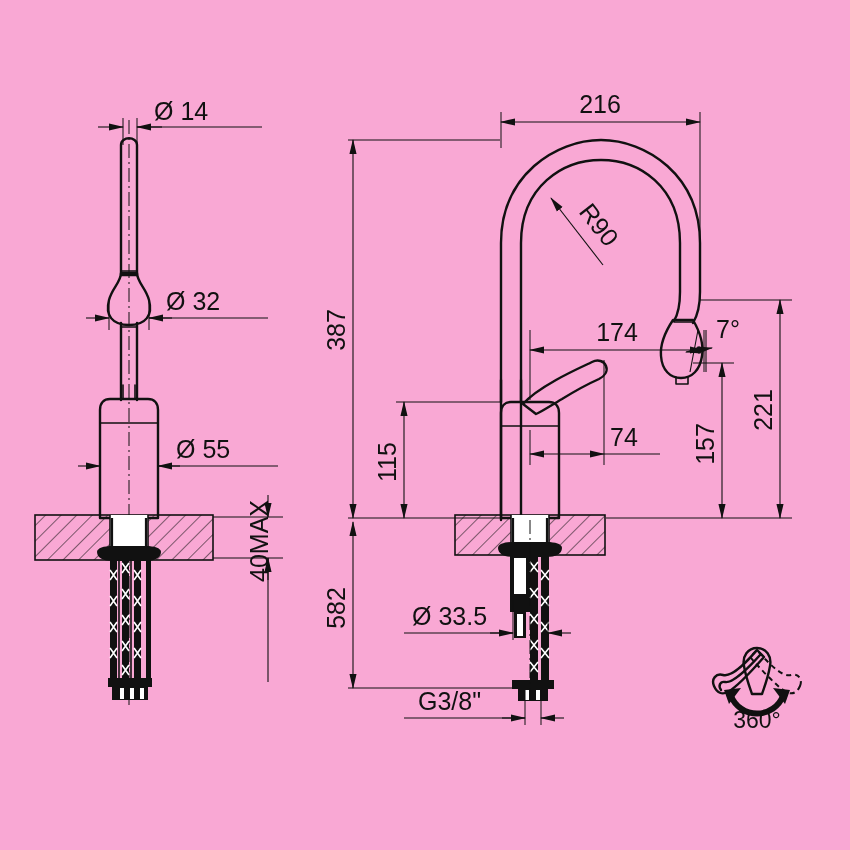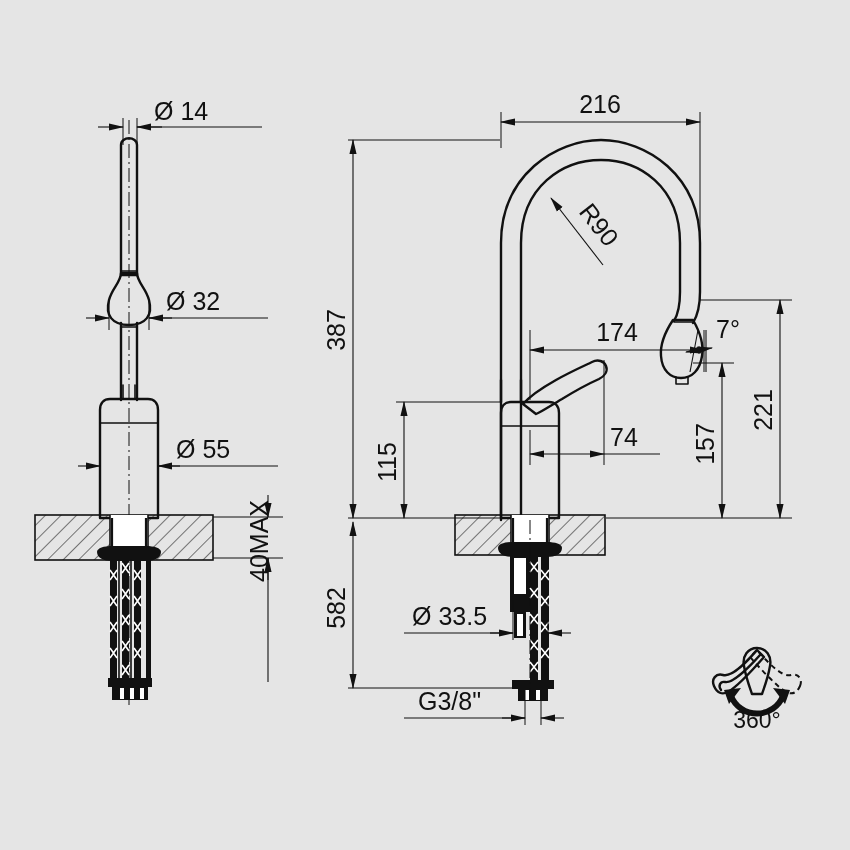--- a/index.html
+++ b/index.html
@@ -11,21 +11,21 @@
   body {
     width: 850px;
     height: 850px;
     font-family: "Liberation Sans", sans-serif;
     overflow: hidden;
   }
   #drawing-root {
     position: relative;
     width: 850px;
     height: 850px;
-    background: #e5e5e5;
+    background: #f9a8d4;
     text-decoration: underline;
   }
   svg#drawing-svg {
     position: absolute;
     top: 0;
     left: 0;
     width: 850px;
     height: 850px;
     display: block;
   }

